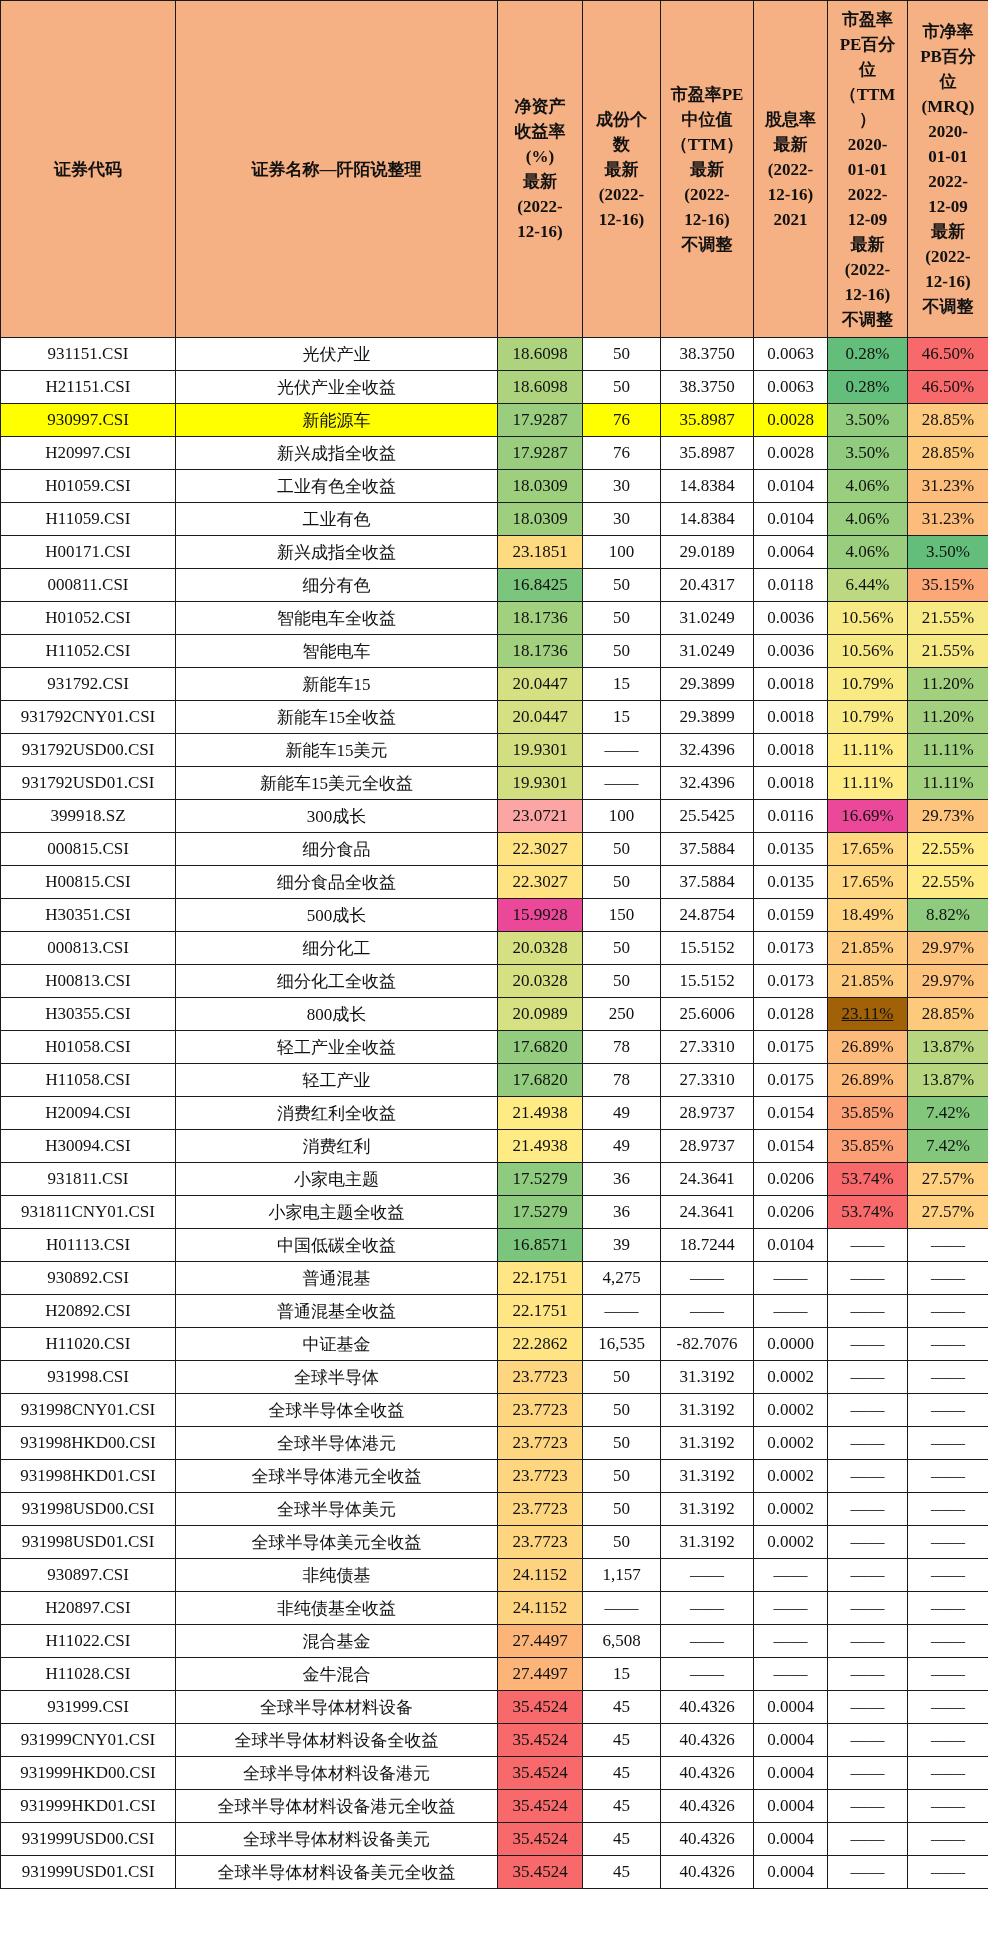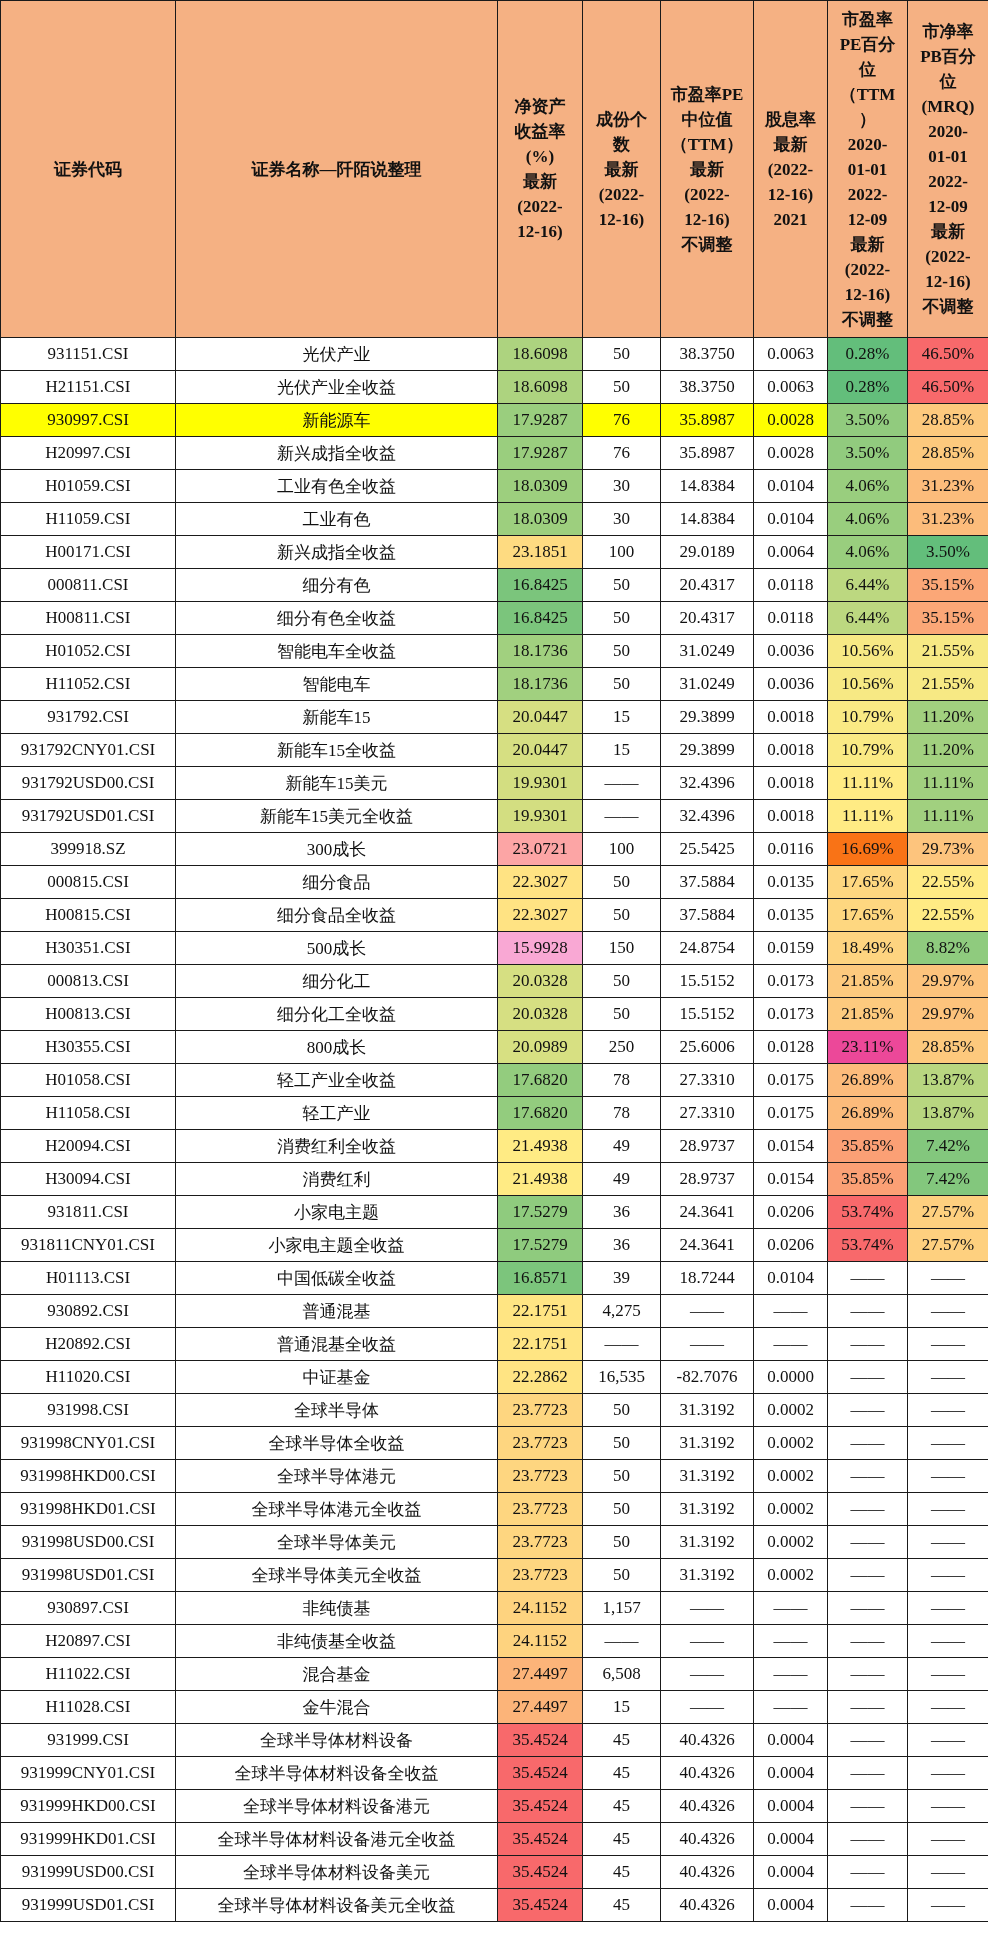--- a/index.html
+++ b/index.html
@@ -167,30 +167,20 @@
           <td>000811.CSI</td>
           <td>细分有色</td>
           <td style="background: rgb(123, 197, 124);">16.8425</td>
           <td>50</td>
           <td>20.4317</td>
           <td>0.0118</td>
           <td style="background: rgb(188, 216, 128);">6.44%</td>
           <td style="background: rgb(251, 167, 119);">35.15%</td>
         </tr>
         <tr>
-          <td>H00811.CSI</td>
-          <td>细分有色全收益</td>
-          <td style="background: rgb(123, 197, 124);">16.8425</td>
-          <td>50</td>
-          <td>20.4317</td>
-          <td>0.0118</td>
-          <td style="background: rgb(188, 216, 128);">6.44%</td>
-          <td style="background: rgb(251, 167, 119);">35.15%</td>
-        </tr>
-        <tr>
           <td>H01052.CSI</td>
           <td>智能电车全收益</td>
           <td style="background: rgb(161, 208, 127);">18.1736</td>
           <td>50</td>
           <td>31.0249</td>
           <td>0.0036</td>
           <td style="background: rgb(247, 233, 132);">10.56%</td>
           <td style="background: rgb(247, 233, 132);">21.55%</td>
         </tr>
         <tr>
@@ -243,21 +233,21 @@
           <td style="background: rgb(255, 235, 132);">11.11%</td>
           <td style="background: rgb(161, 208, 127);">11.11%</td>
         </tr>
         <tr>
           <td>399918.SZ</td>
           <td>300成长</td>
           <td style="background: #fca5a5;">23.0721</td>
           <td>100</td>
           <td>25.5425</td>
           <td>0.0116</td>
-          <td style="background: #f97316; margin-left: 11px;">16.69%</td>
+          <td style="background: #ec4899; margin-left: 11px;">16.69%</td>
           <td style="background: rgb(253, 196, 125);">29.73%</td>
         </tr>
         <tr>
           <td>000815.CSI</td>
           <td>细分食品</td>
           <td style="background: rgb(255, 227, 131);">22.3027</td>
           <td>50</td>
           <td>37.5884</td>
           <td>0.0135</td>
           <td style="background: rgb(254, 215, 128);">17.65%</td>
@@ -269,21 +259,21 @@
           <td style="background: rgb(255, 227, 131);">22.3027</td>
           <td>50</td>
           <td>37.5884</td>
           <td>0.0135</td>
           <td style="background: rgb(254, 215, 128);">17.65%</td>
           <td style="background: rgb(255, 235, 132);">22.55%</td>
         </tr>
         <tr>
           <td>H30351.CSI</td>
           <td>500成长</td>
-          <td style="background: #f9a8d4; margin-left: 20px;">15.9928</td>
+          <td style="background: #ec4899; margin-left: 20px;">15.9928</td>
           <td>150</td>
           <td>24.8754</td>
           <td>0.0159</td>
           <td style="background: rgb(254, 212, 128);">18.49%</td>
           <td style="background: rgb(143, 203, 126);">8.82%</td>
         </tr>
         <tr>
           <td>000813.CSI</td>
           <td>细分化工</td>
           <td style="background: rgb(214, 223, 130);">20.0328</td>
@@ -303,21 +293,21 @@
           <td style="background: rgb(253, 202, 126);">21.85%</td>
           <td style="background: rgb(253, 195, 124);">29.97%</td>
         </tr>
         <tr>
           <td>H30355.CSI</td>
           <td>800成长</td>
           <td style="background: rgb(215, 224, 130);">20.0989</td>
           <td>250</td>
           <td>25.6006</td>
           <td>0.0128</td>
-          <td style="background: #ec4899;">23.11%</td>
+          <td style="background: #a16207; text-decoration: underline;">23.11%</td>
           <td style="background: rgb(253, 201, 125);">28.85%</td>
         </tr>
         <tr>
           <td>H01058.CSI</td>
           <td>轻工产业全收益</td>
           <td style="background: rgb(147, 204, 126);">17.6820</td>
           <td>78</td>
           <td>27.3310</td>
           <td>0.0175</td>
           <td style="background: rgb(252, 187, 123);">26.89%</td>

